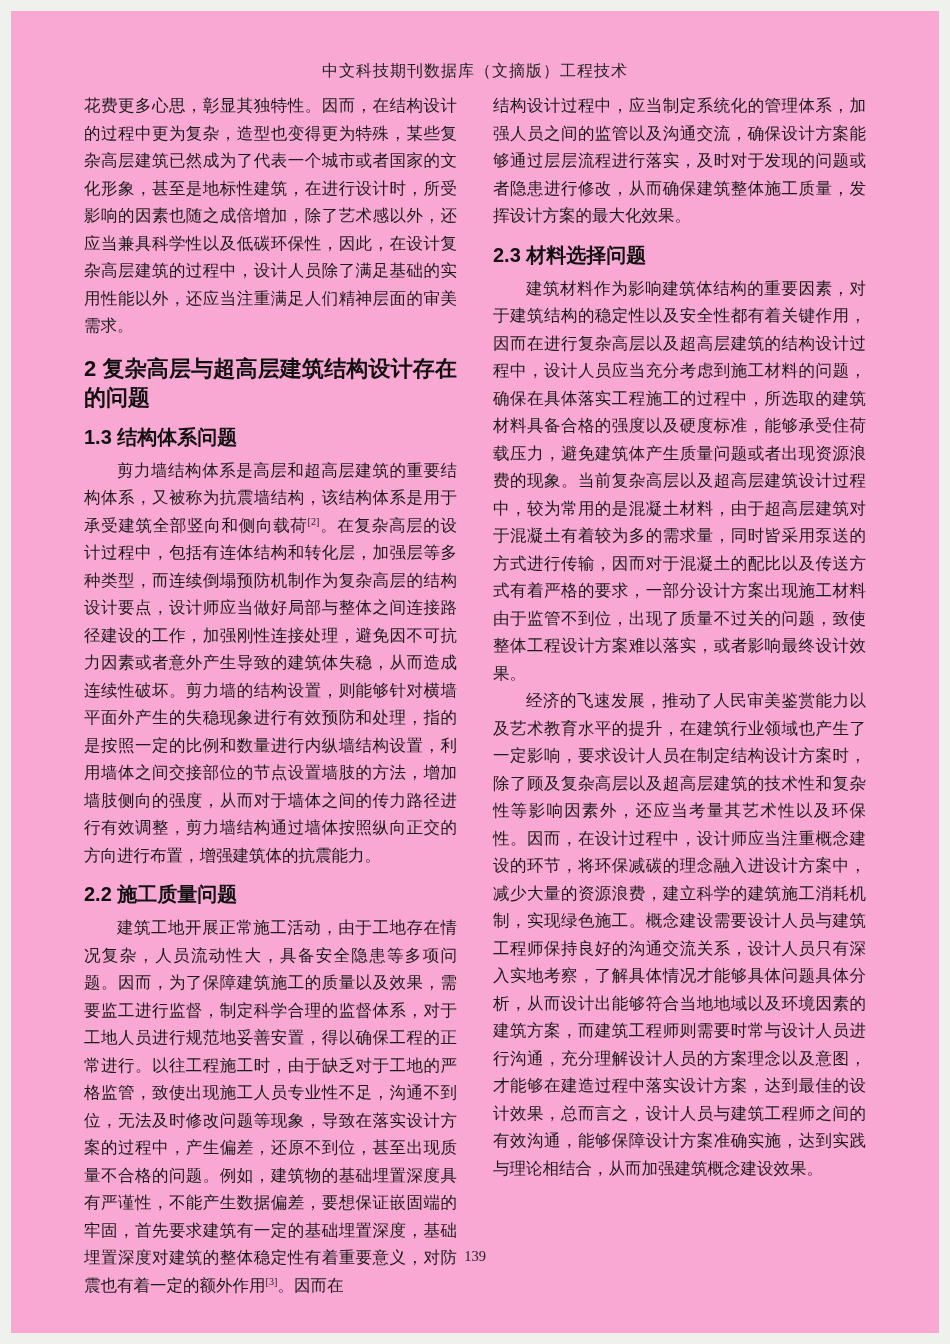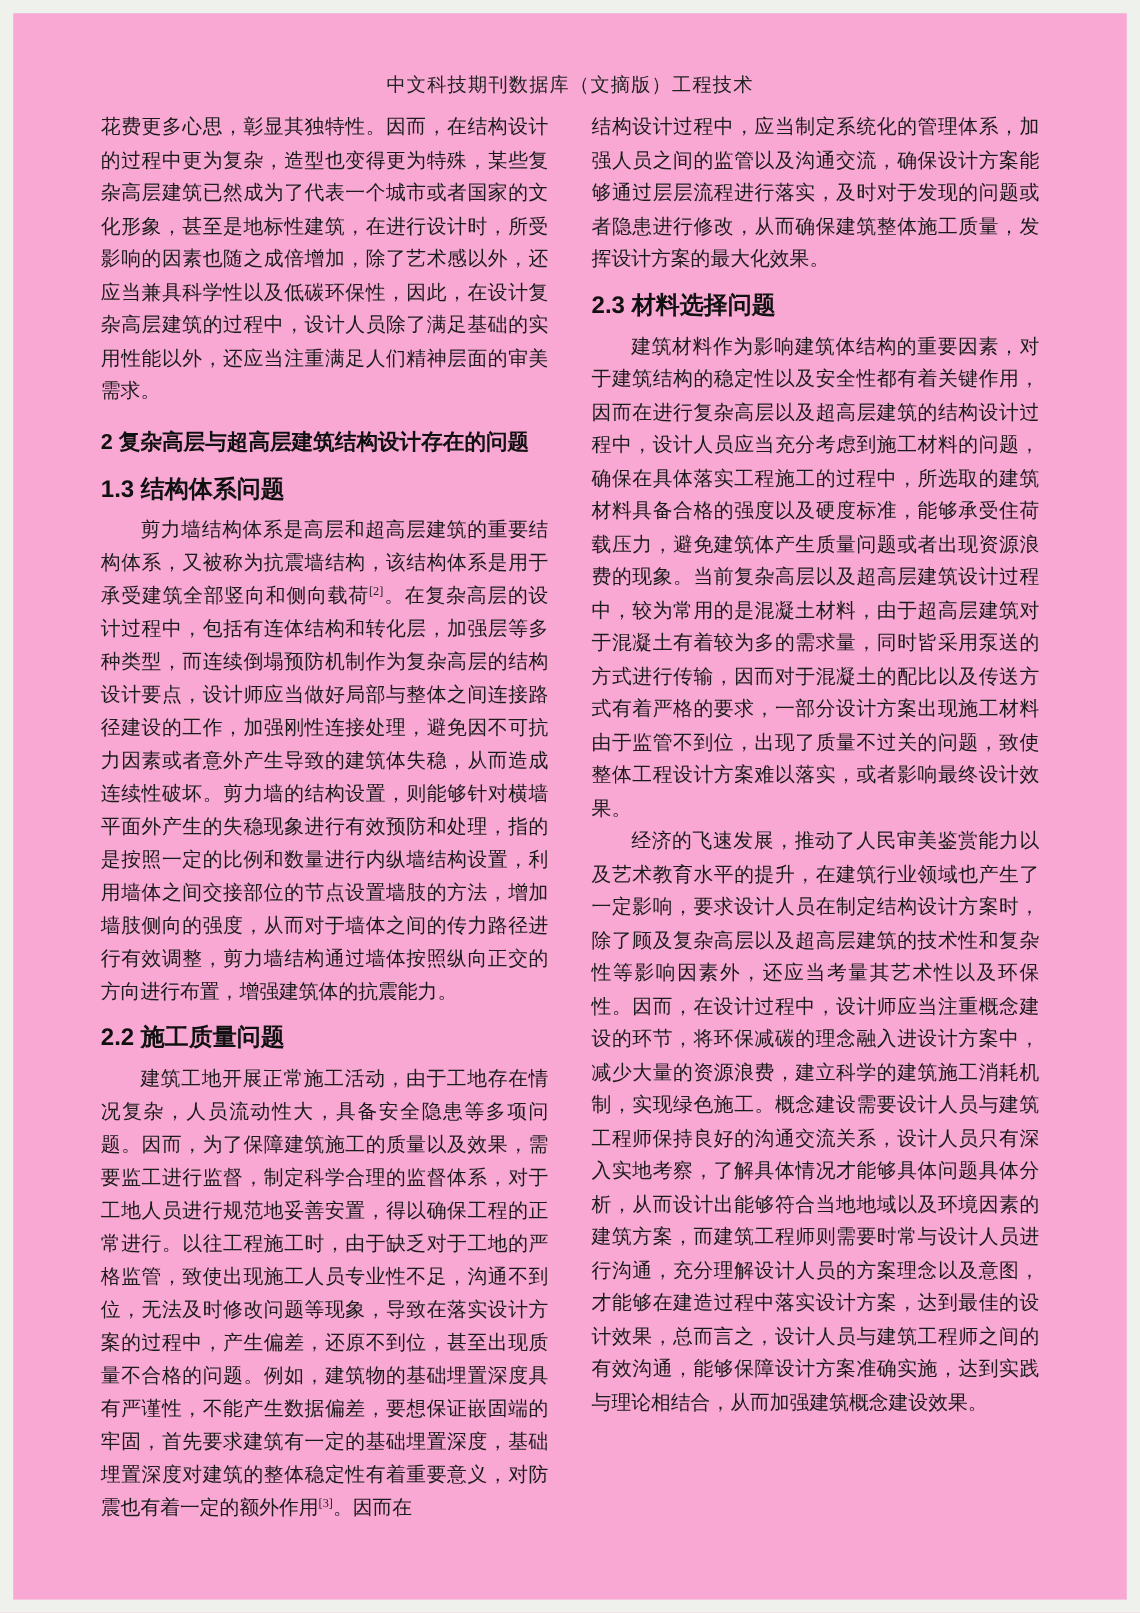--- a/index.html
+++ b/index.html
@@ -48,21 +48,21 @@
   .para {
     text-indent: 2em;
   }
   sup {
     font-size: 0.62em;
     line-height: 0;
   }
   .h1 {
     margin: 14px 0 8px 0;
     font-family: "Liberation Sans", "DejaVu Sans", sans-serif;
-    font-size: 18px;
+    font-size: 22px;
     font-weight: 700;
     line-height: 29px;
     text-align: justify;
     color: #111111;
   }
   .h2 {
     margin: 12px 0 7px 0;
     font-family: "Liberation Sans", "DejaVu Sans", sans-serif;
     font-size: 20px;
     font-weight: 700;
@@ -99,14 +99,15 @@
 
     <div class="column">
       <p class="cont">结构设计过程中，应当制定系统化的管理体系，加强人员之间的监管以及沟通交流，确保设计方案能够通过层层流程进行落实，及时对于发现的问题或者隐患进行修改，从而确保建筑整体施工质量，发挥设计方案的最大化效果。</p>
       <div class="h2">2.3 材料选择问题</div>
       <p class="para">建筑材料作为影响建筑体结构的重要因素，对于建筑结构的稳定性以及安全性都有着关键作用，因而在进行复杂高层以及超高层建筑的结构设计过程中，设计人员应当充分考虑到施工材料的问题，确保在具体落实工程施工的过程中，所选取的建筑材料具备合格的强度以及硬度标准，能够承受住荷载压力，避免建筑体产生质量问题或者出现资源浪费的现象。当前复杂高层以及超高层建筑设计过程中，较为常用的是混凝土材料，由于超高层建筑对于混凝土有着较为多的需求量，同时皆采用泵送的方式进行传输，因而对于混凝土的配比以及传送方式有着严格的要求，一部分设计方案出现施工材料由于监管不到位，出现了质量不过关的问题，致使整体工程设计方案难以落实，或者影响最终设计效果。</p>
       <p class="para">经济的飞速发展，推动了人民审美鉴赏能力以及艺术教育水平的提升，在建筑行业领域也产生了一定影响，要求设计人员在制定结构设计方案时，除了顾及复杂高层以及超高层建筑的技术性和复杂性等影响因素外，还应当考量其艺术性以及环保性。因而，在设计过程中，设计师应当注重概念建设的环节，将环保减碳的理念融入进设计方案中，减少大量的资源浪费，建立科学的建筑施工消耗机制，实现绿色施工。概念建设需要设计人员与建筑工程师保持良好的沟通交流关系，设计人员只有深入实地考察，了解具体情况才能够具体问题具体分析，从而设计出能够符合当地地域以及环境因素的建筑方案，而建筑工程师则需要时常与设计人员进行沟通，充分理解设计人员的方案理念以及意图，才能够在建造过程中落实设计方案，达到最佳的设计效果，总而言之，设计人员与建筑工程师之间的有效沟通，能够保障设计方案准确实施，达到实践与理论相结合，从而加强建筑概念建设效果。</p>
     </div>
 
   </div>
 
+  <div class="page-number">139</div>
 
 </div>
 
 </body></html>

